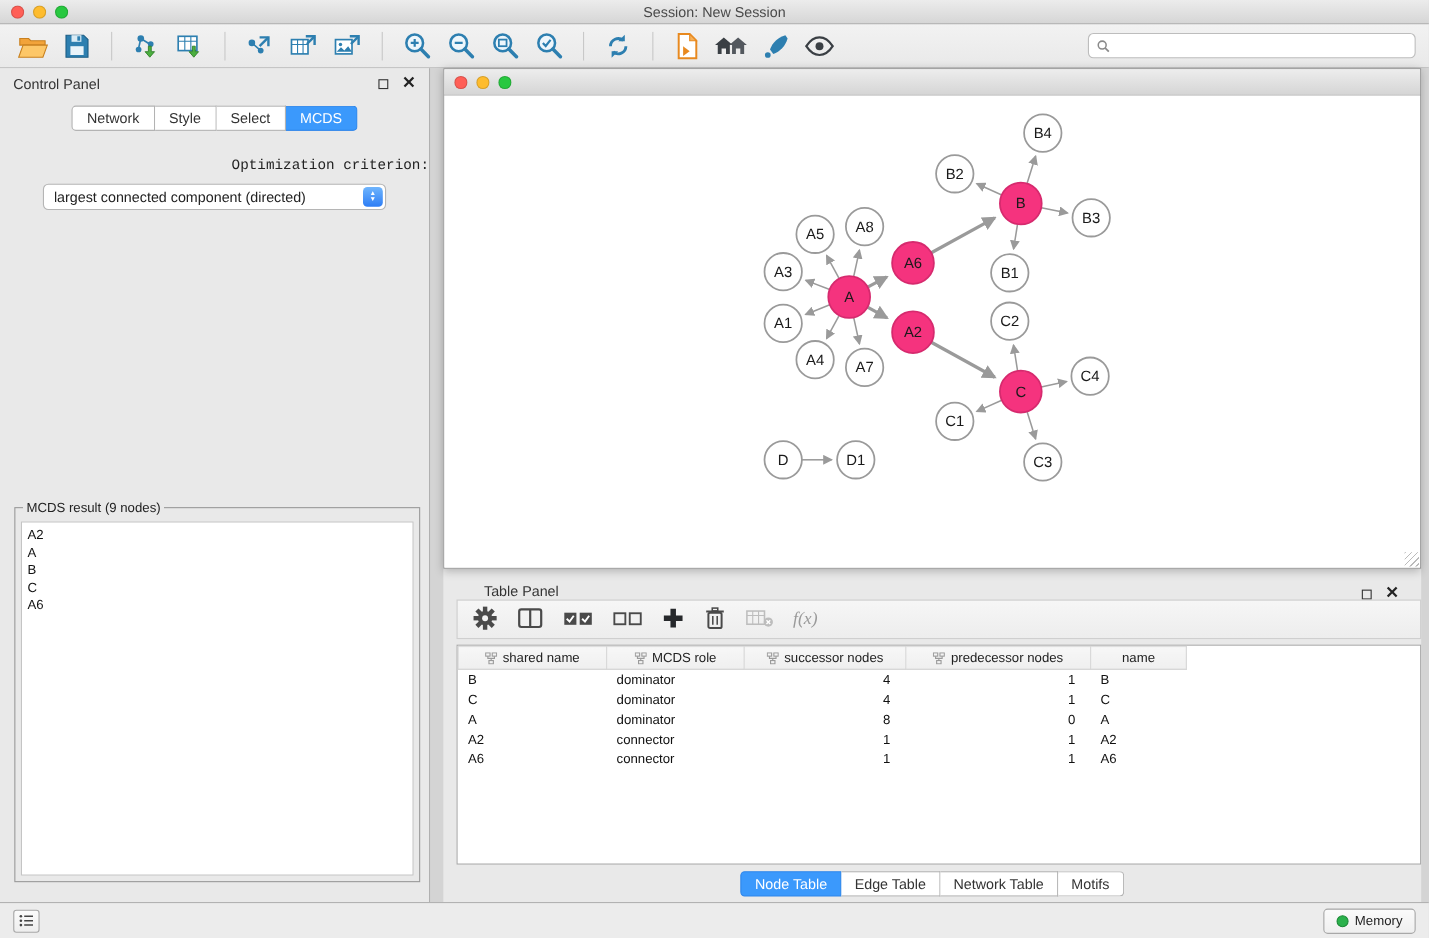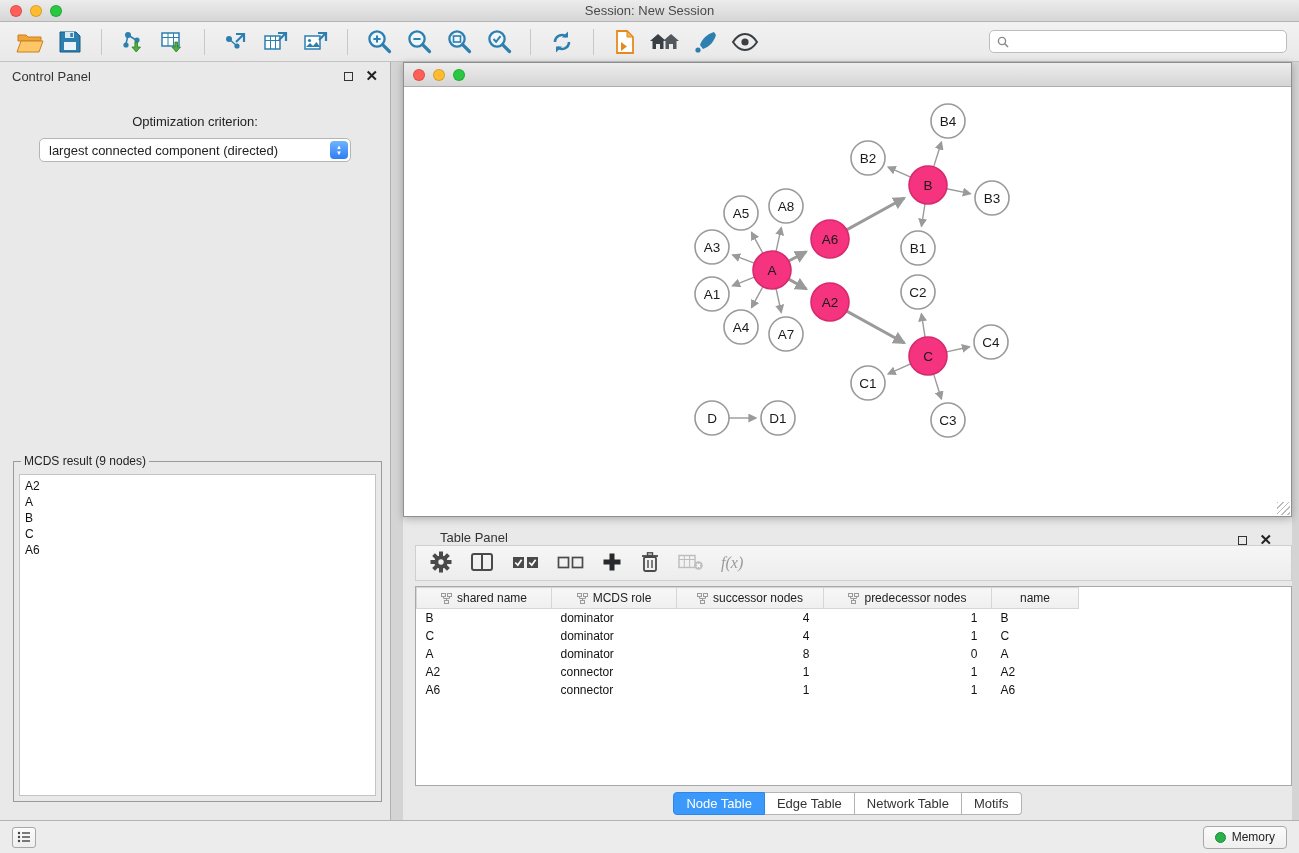--- a/index.html
+++ b/index.html
@@ -33,21 +33,21 @@
   .float-sq { width:9px; height:9px; border:1.5px solid #333; display:inline-block; }
   .close-x { font-weight:bold; font-size:15px; color:#222; line-height:10px; }
 
   .cp-tabs { display:flex; justify-content:center; margin-top:6px; }
   .cp-tab { padding:3px 13px; background:#fff; border:1px solid #b3b3b3; border-left:none;
     font-size:13px; color:#333; }
   .cp-tab:first-child { border-left:1px solid #b3b3b3; border-radius:4px 0 0 4px; }
   .cp-tab:last-child { border-radius:0 4px 4px 0; }
   .cp-tab.active { background:#3b99fc; border-color:#2f86ea; color:#fff; }
 
-  .opt-label { text-align:center; margin-top:24px; color:#222; }
+  .opt-label { text-align:right; margin-top:24px; color:#222;font-family:Liberation Mono, monospace; }
   .dropdown { margin:9px auto 0; width:312px; height:24px; background:#fff; border:1px solid #b5b5b5;
     border-radius:5px; display:flex; align-items:center; padding-left:9px; position:relative; }
   .dd-text { font-size:13px; color:#222; }
   .dd-stepper { position:absolute; right:2px; top:2px; bottom:2px; width:18px; border-radius:4px;
     background:linear-gradient(#6fb5fd,#2d7df5); color:#fff; display:flex; flex-direction:column;
     align-items:center; justify-content:center; font-size:6px; line-height:6px; }
   .btn-row { display:flex; justify-content:center; gap:13px; margin-top:11px; }
   .push-btn { padding:3px 15px; background:linear-gradient(#ffffff,#f2f2f2); border:1px solid #ababab;
     border-radius:4px; font-size:13px; color:#222; }
 
@@ -259,20 +259,26 @@
 
 <div class="main">
 
   <div class="left-panel">
     <div class="panel-header">
       <span>Control Panel</span>
       <span class="win-btns">
         <span class="float-sq"></span>
         <span class="close-x">✕</span>
       </span>
+    </div>
+    <div class="cp-tabs">
+      <div class="cp-tab">Network</div>
+      <div class="cp-tab">Style</div>
+      <div class="cp-tab">Select</div>
+      <div class="cp-tab active">MCDS</div>
     </div>
     <div class="opt-label">Optimization criterion:</div>
     <div class="dropdown">
       <span class="dd-text">largest connected component (directed)</span>
       <span class="dd-stepper">
           <span>▲</span>
           <span>▼</span>
         </span>
     </div>
     <fieldset class="result-fieldset">

